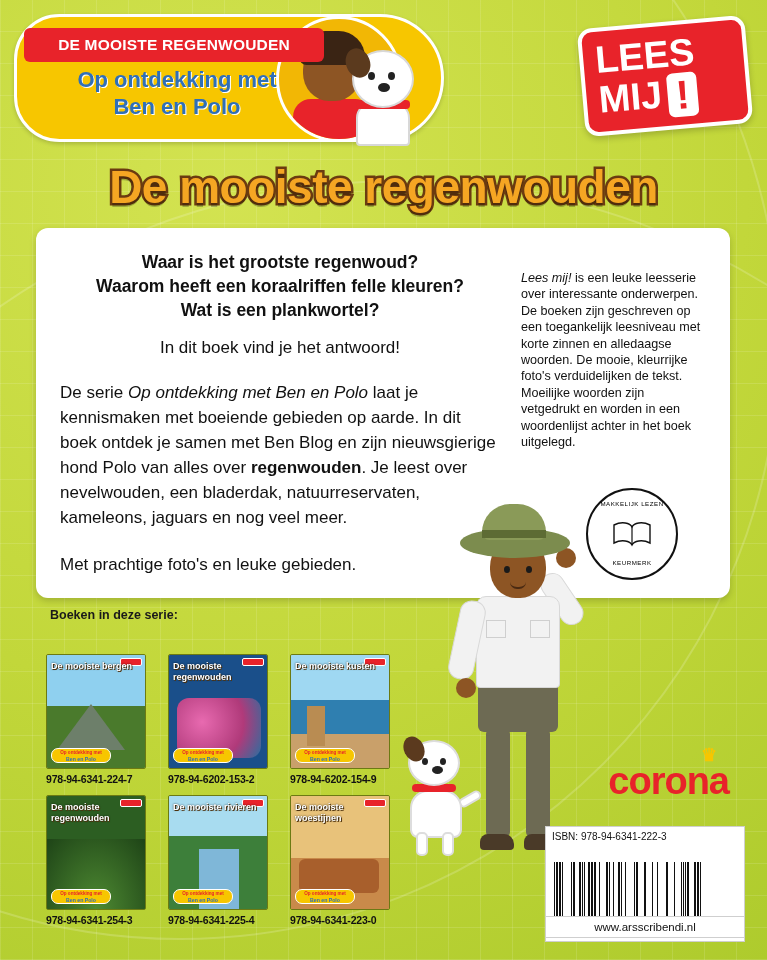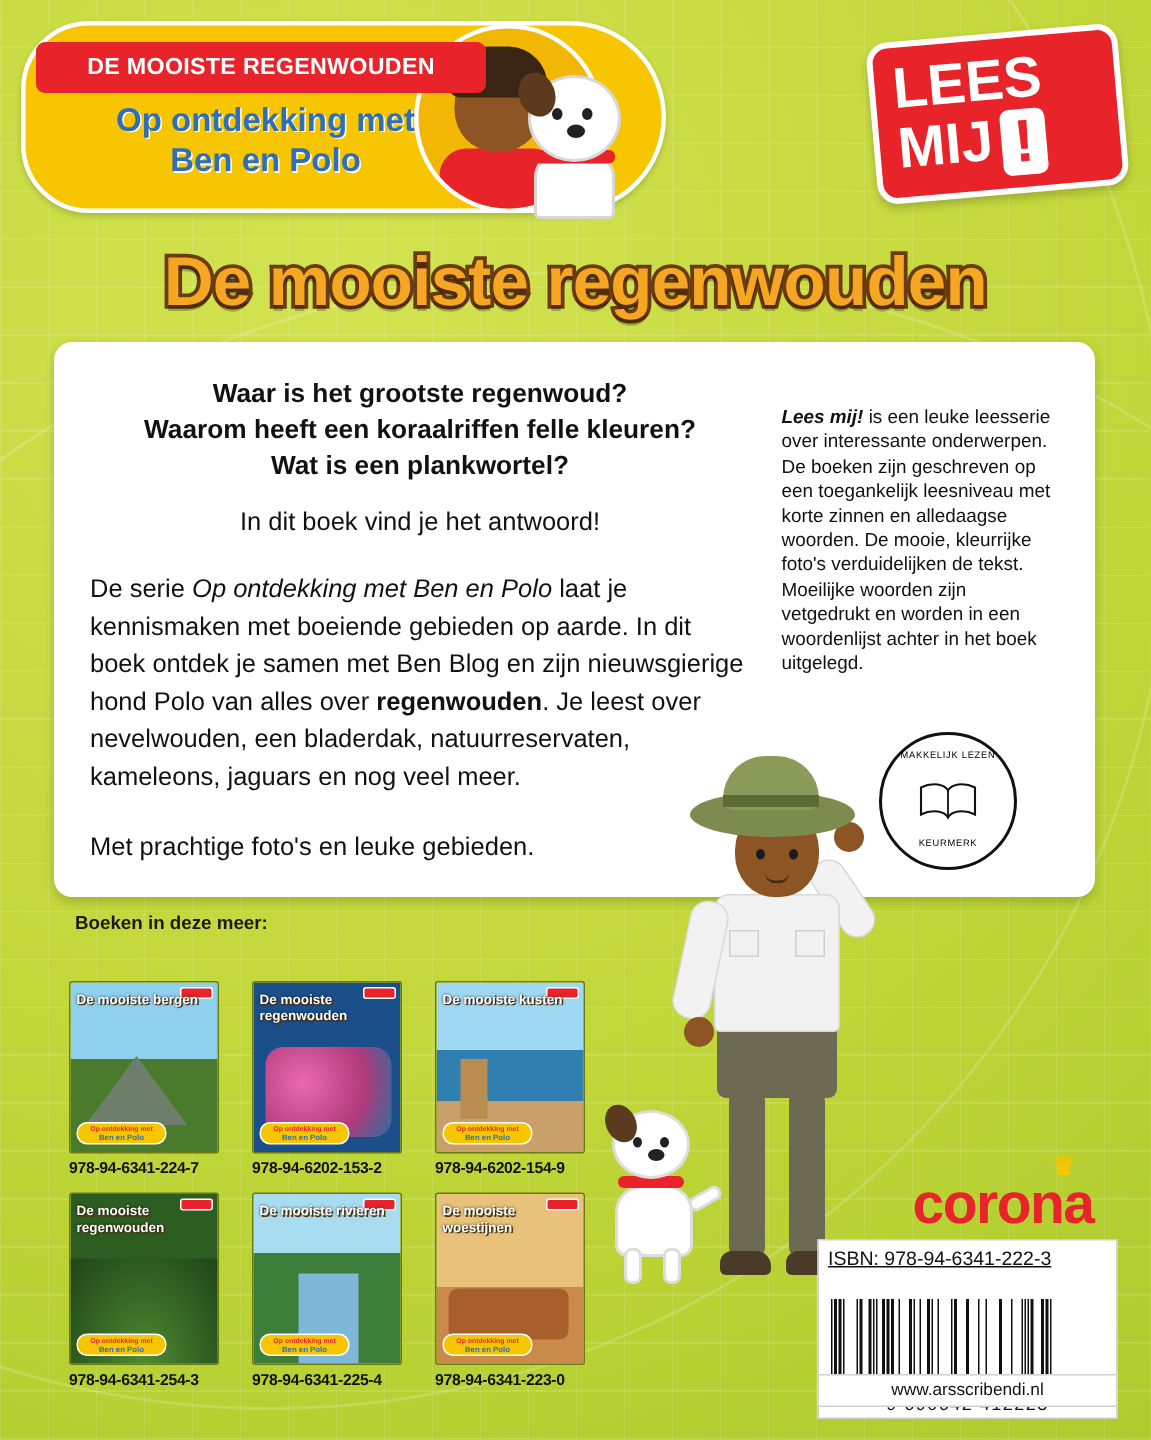--- a/index.html
+++ b/index.html
@@ -99,21 +99,21 @@
   .card-main { width:440px; }
   .q-block { text-align:center; font-weight:bold; font-size:17.5px; line-height:24px; color:#111; }
   .answer { text-align:center; font-size:17px; margin-top:16px; color:#111;}
   .para { margin-top:22px; font-size:17px; line-height:25px; color:#111;}
   .para em { font-style:italic; }
   .para b { font-weight:bold; }
   .side-col {
     position:absolute; right:24px; top:42px; width:185px;
     font-size:12.6px; line-height:16.4px; color:#111;
   }
-  .side-col .lm { font-style:italic; font-weight:bold; }
+  .side-col .lm { font-style:italic; font-weight:normal; }
   
   .seal {
     position:absolute; right:52px; bottom:18px; width:92px; height:92px;
     border:2px solid #111; border-radius:50%;
     display:flex; flex-direction:column; align-items:center; justify-content:center;
     font-size:6.5px; letter-spacing:.5px; text-align:center;
   }
   .seal .top { position:absolute; top:10px; font-size:6.2px; }
   .seal .bottom { position:absolute; bottom:12px; font-size:6.2px; }
   .seal .book { width:40px; height:26px; }
@@ -185,33 +185,33 @@
   .dog .eye.l{ left:24px;} .dog .eye.r{ left:42px;}
   .dog .snout{ position:absolute; left:28px; top:26px; width:22px;height:14px;border-radius:40%;background:#fff;}
   .dog .nose{ position:absolute; left:34px; top:26px; width:11px;height:8px;border-radius:50%;background:#222;}
   .dog .collar{ position:absolute; left:14px; top:44px; width:44px;height:8px;border-radius:4px;background:#e8232a;}
   .dog .body{ position:absolute; left:12px; top:50px; width:52px;height:48px;border-radius:18px 18px 8px 8px;background:#fff;border:2px solid #ddd;}
   .dog .legL{ position:absolute; left:18px; top:92px; width:12px;height:24px;background:#fff;border:2px solid #ddd;border-radius:5px;}
   .dog .legR{ position:absolute; left:44px; top:92px; width:12px;height:24px;background:#fff;border:2px solid #ddd;border-radius:5px;}
   .dog .tail{ position:absolute; left:60px; top:54px; width:24px;height:10px;background:#fff;border:2px solid #ddd;border-radius:6px;transform:rotate(-30deg);}
   
   .corona {
-    position:absolute; right:38px; top:782px;
+    position:absolute; right:38px; top:760px;
     font-size:38px; color:#e8232a; font-weight:bold; letter-spacing:-1px;
   }
   .corona .crown {
     position:absolute; right:6px; top:-12px; width:22px; height:14px;
     color:#f7c600; font-size:18px; line-height:14px;
   }
   
   .barcode-box {
     position:absolute; right:22px; top:826px; width:200px; background:#fff;
     border:1px solid #cfcfcf; padding:4px 6px 2px 6px;
   }
-  .barcode-box .isbn-line { font-size:13px; color:#111; margin-bottom:20px;text-decoration:underline; }
+  .barcode-box .isbn-line { font-size:10px; color:#111; margin-bottom:20px; }
   .bars { height:62px; width:100%; display:flex; align-items:stretch; gap:1px; }
   .bars i { display:block; background:#111; }
   .barcode-num { font-size:12px; letter-spacing:1px; text-align:center; margin-top:1px; color:#111;}
   .url-box {
     position:absolute; right:22px; top:916px; width:200px; height:22px;
     background:#fff; border:1px solid #cfcfcf;
     display:flex; align-items:center; justify-content:center;
     font-size:11.5px; color:#111;
   }
 </style>
@@ -315,21 +315,21 @@
   <div class="legR"></div>
   <div class="collar"></div>
   <div class="head"></div>
   <div class="ear"></div>
   <div class="snout"></div>
   <div class="eye l"></div>
   <div class="eye r"></div>
   <div class="nose"></div>
 </div>
 
-<div class="series-label">Boeken in deze meer:</div>
+<div class="series-label">Boeken in deze serie:</div>
 <div class="books">
   <div class="book-row">
     <div class="book">
       <div class="cover">
         <div class="art1"></div>
         <div class="badge-mini"></div>
         <div class="ctitle">De mooiste bergen</div>
         <div class="strip">
           <span>Op ontdekking met</span>
           <i>Ben en Polo</i>

